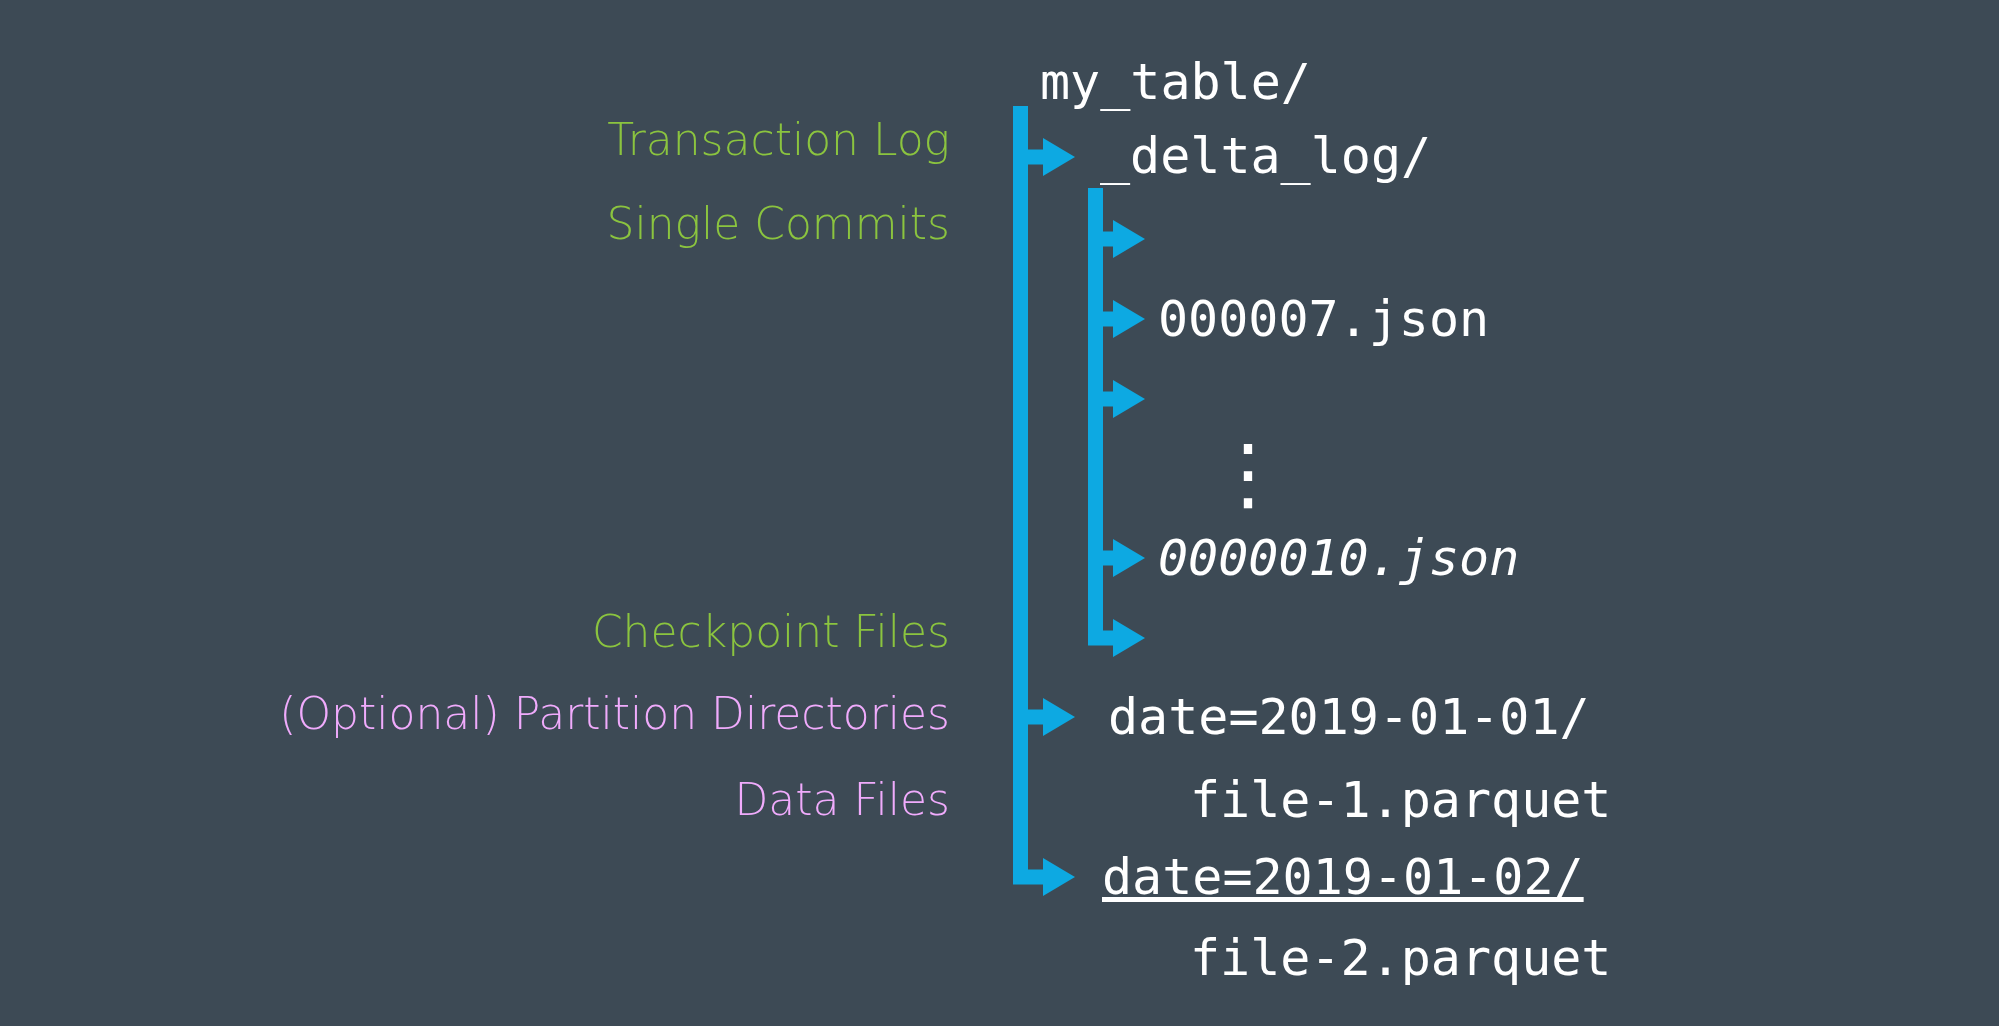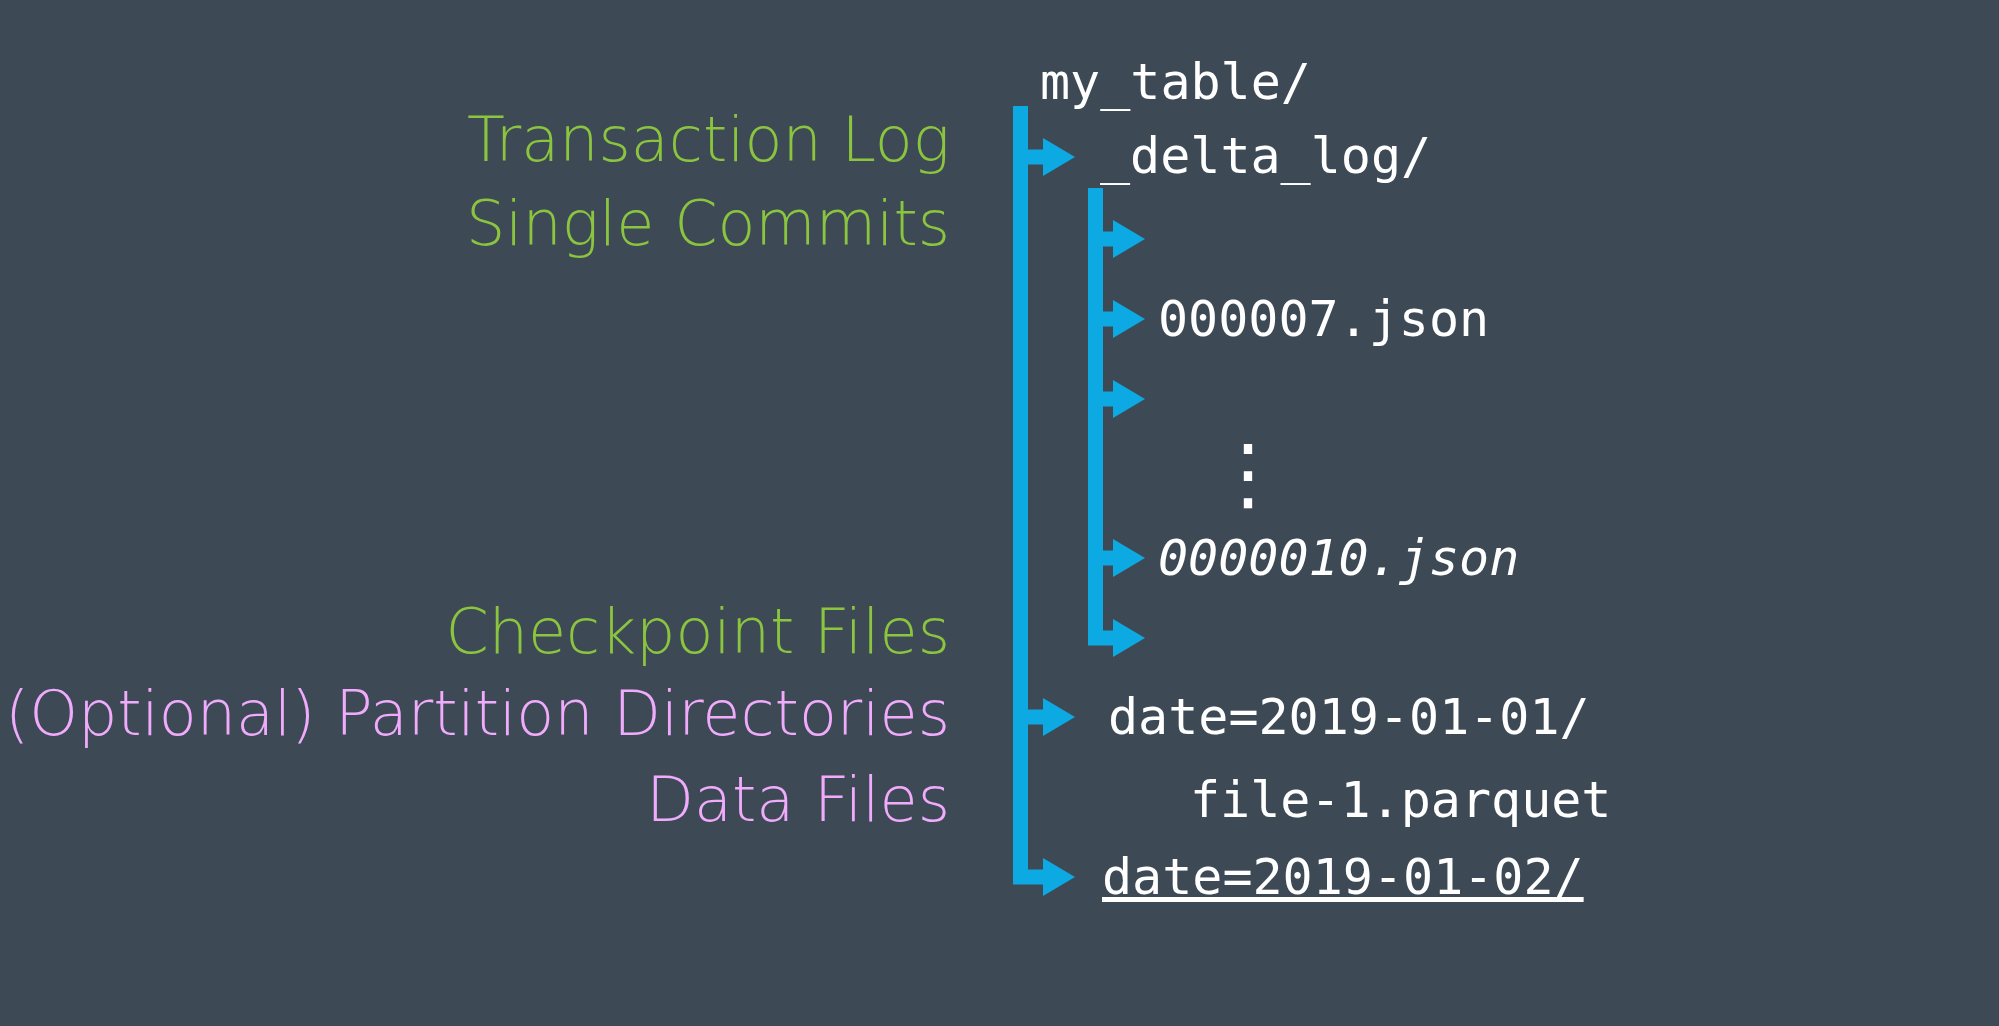--- a/index.html
+++ b/index.html
@@ -31,21 +31,21 @@
   }
   .connectors polygon {
     fill: #0DA9E2;
   }
   
   .llabel {
     position: absolute;
     right: 1049px;             
     white-space: nowrap;
     text-align: right;
-    font-size: 62px;
+    font-size: 44px;
     line-height: 84px;
     font-weight: 300;
     letter-spacing: 0px;
   }
   .llabel.green  { color: #8BC43F; }
   .llabel.orange { color: #f0abfc; }
   .lbl-0 { top:  98px; }
   .lbl-1 { top: 182px; }
   .lbl-2 { top: 590px; }
   .lbl-3 { top: 672px; }
@@ -113,14 +113,15 @@
   <div class="llabel orange lbl-4">Data Files</div>
 
   <div class="trow r0">my_table/</div>
   <div class="trow r1">_delta_log/</div>
   <div class="trow r3">000007.json</div>
   <div class="trow r5">⋮</div>
   <div class="trow r6">0000010.json</div>
   <div class="trow r8">date=2019-01-01/</div>
   <div class="trow r9">file-1.parquet</div>
   <div class="trow r10">date=2019-01-02/</div>
+  <div class="trow r11">file-2.parquet</div>
 
 </div>
 
 </body></html>

